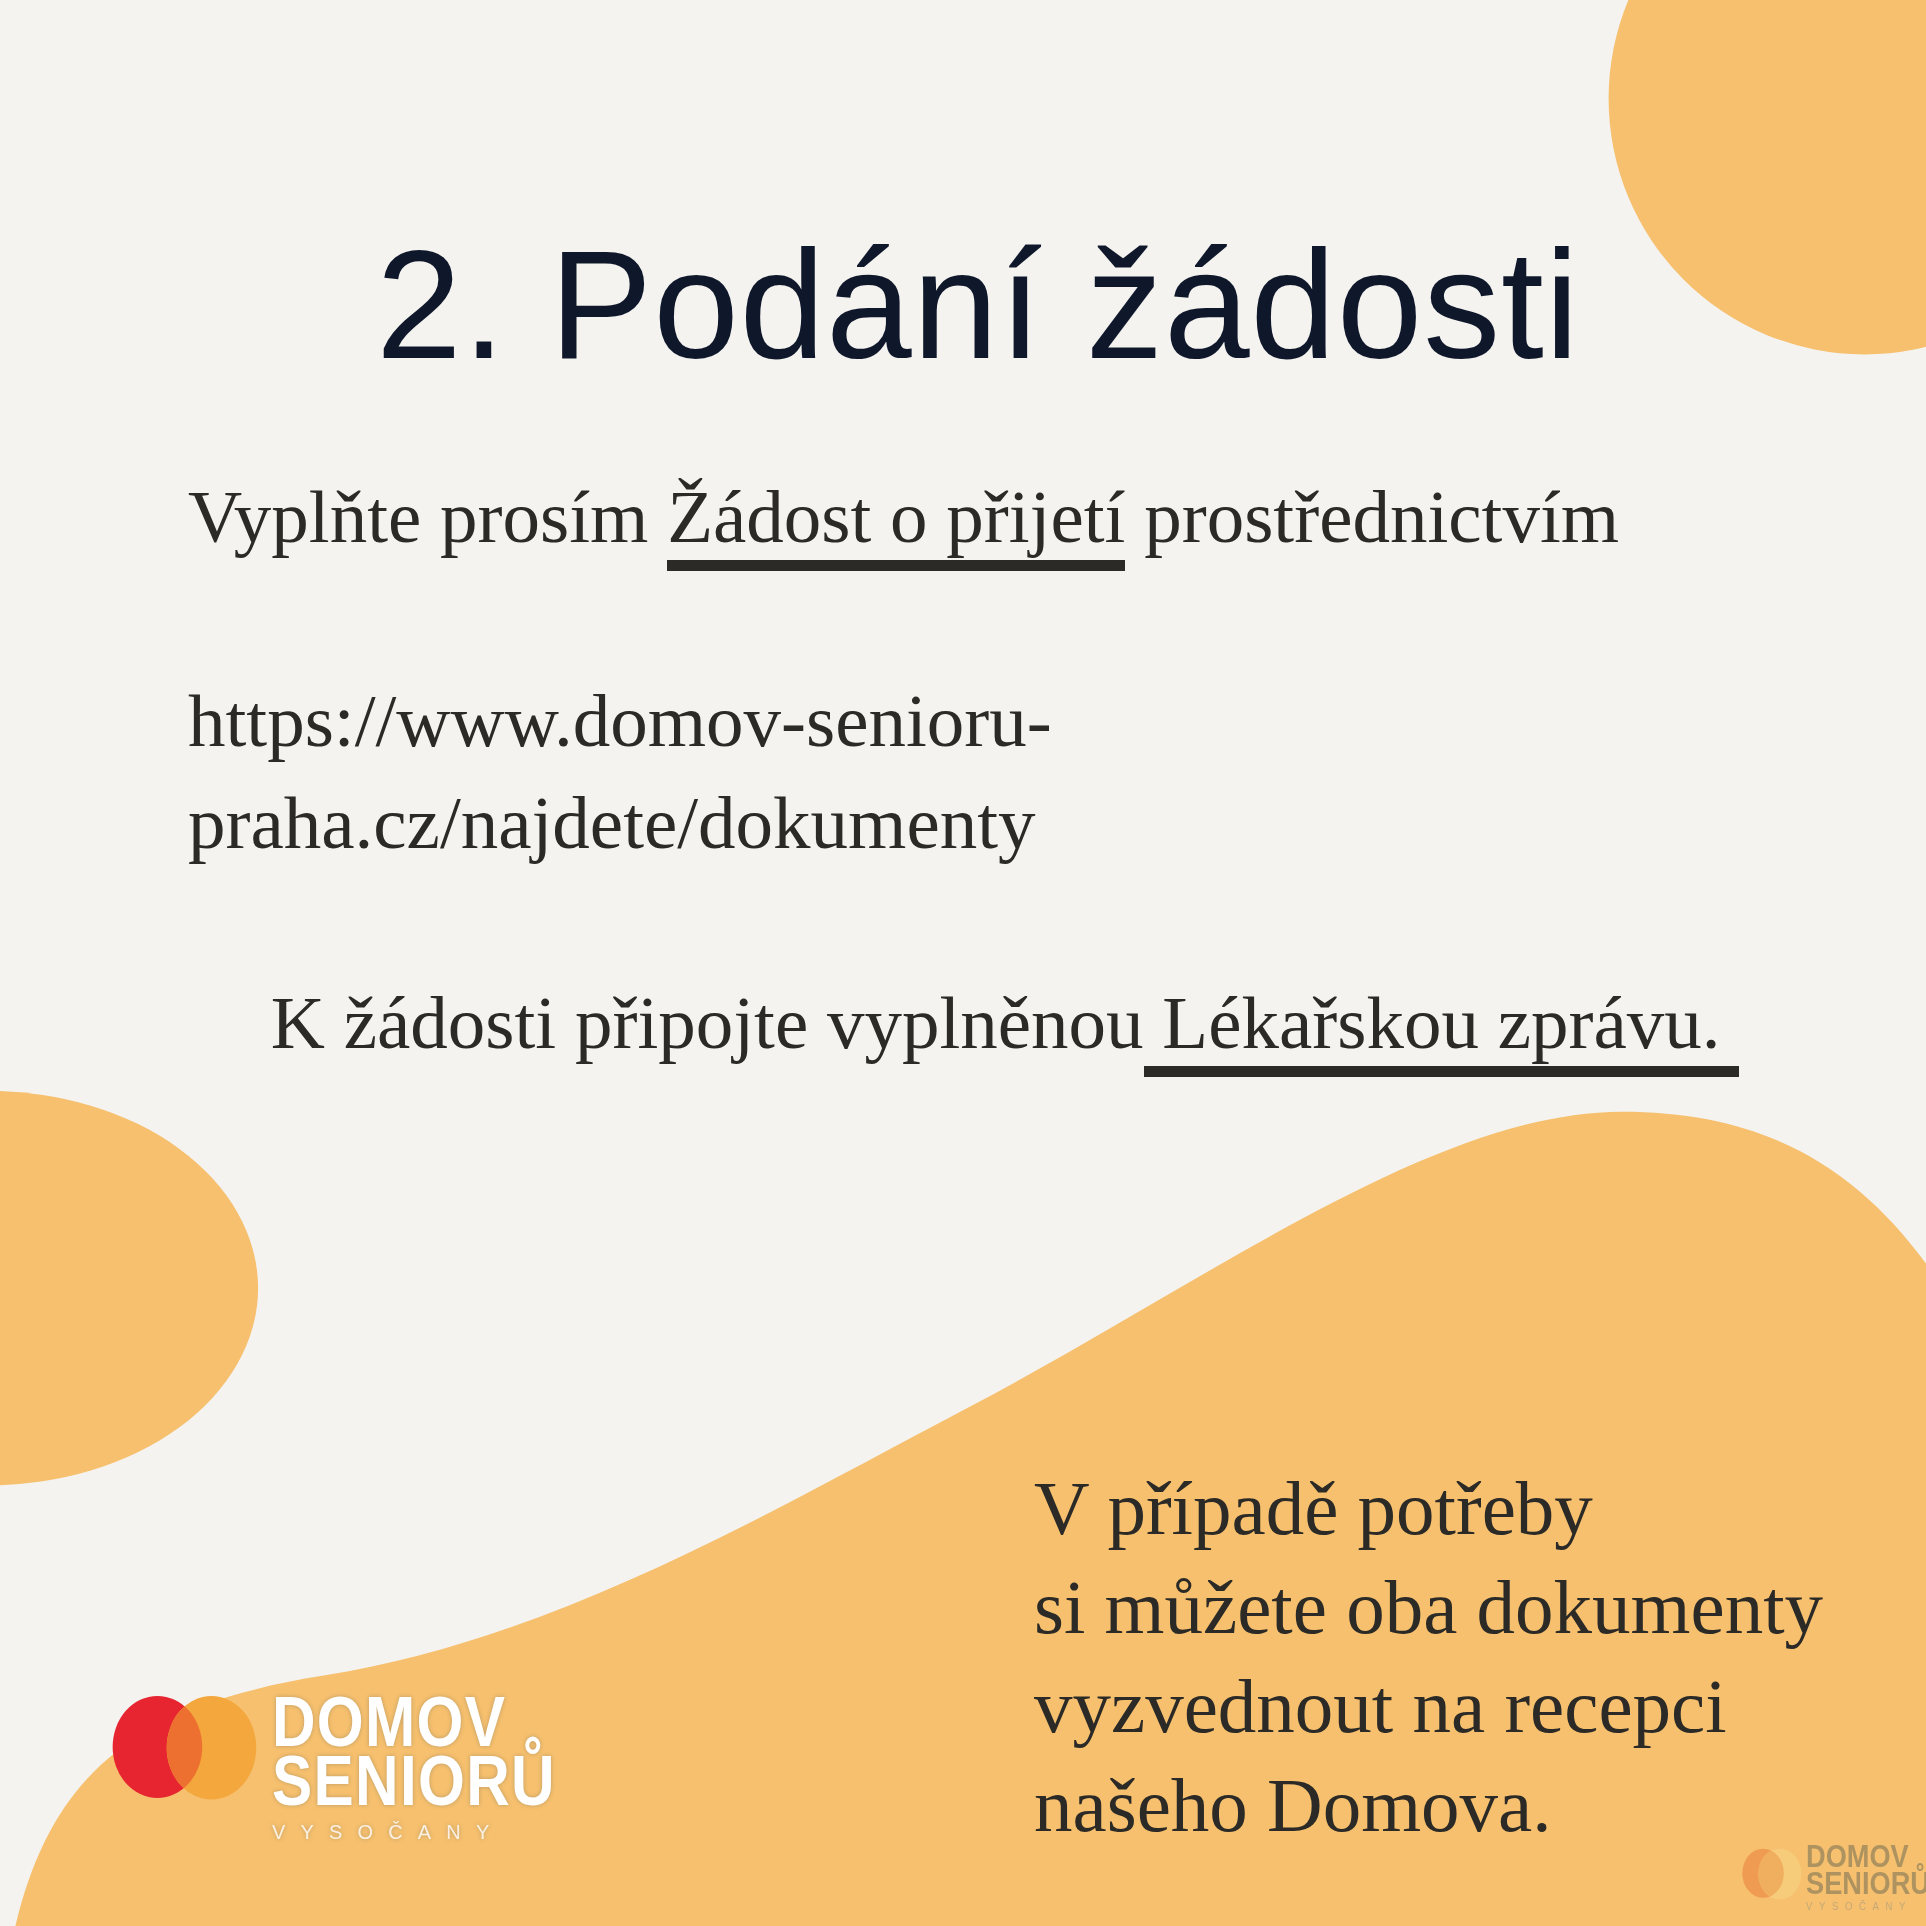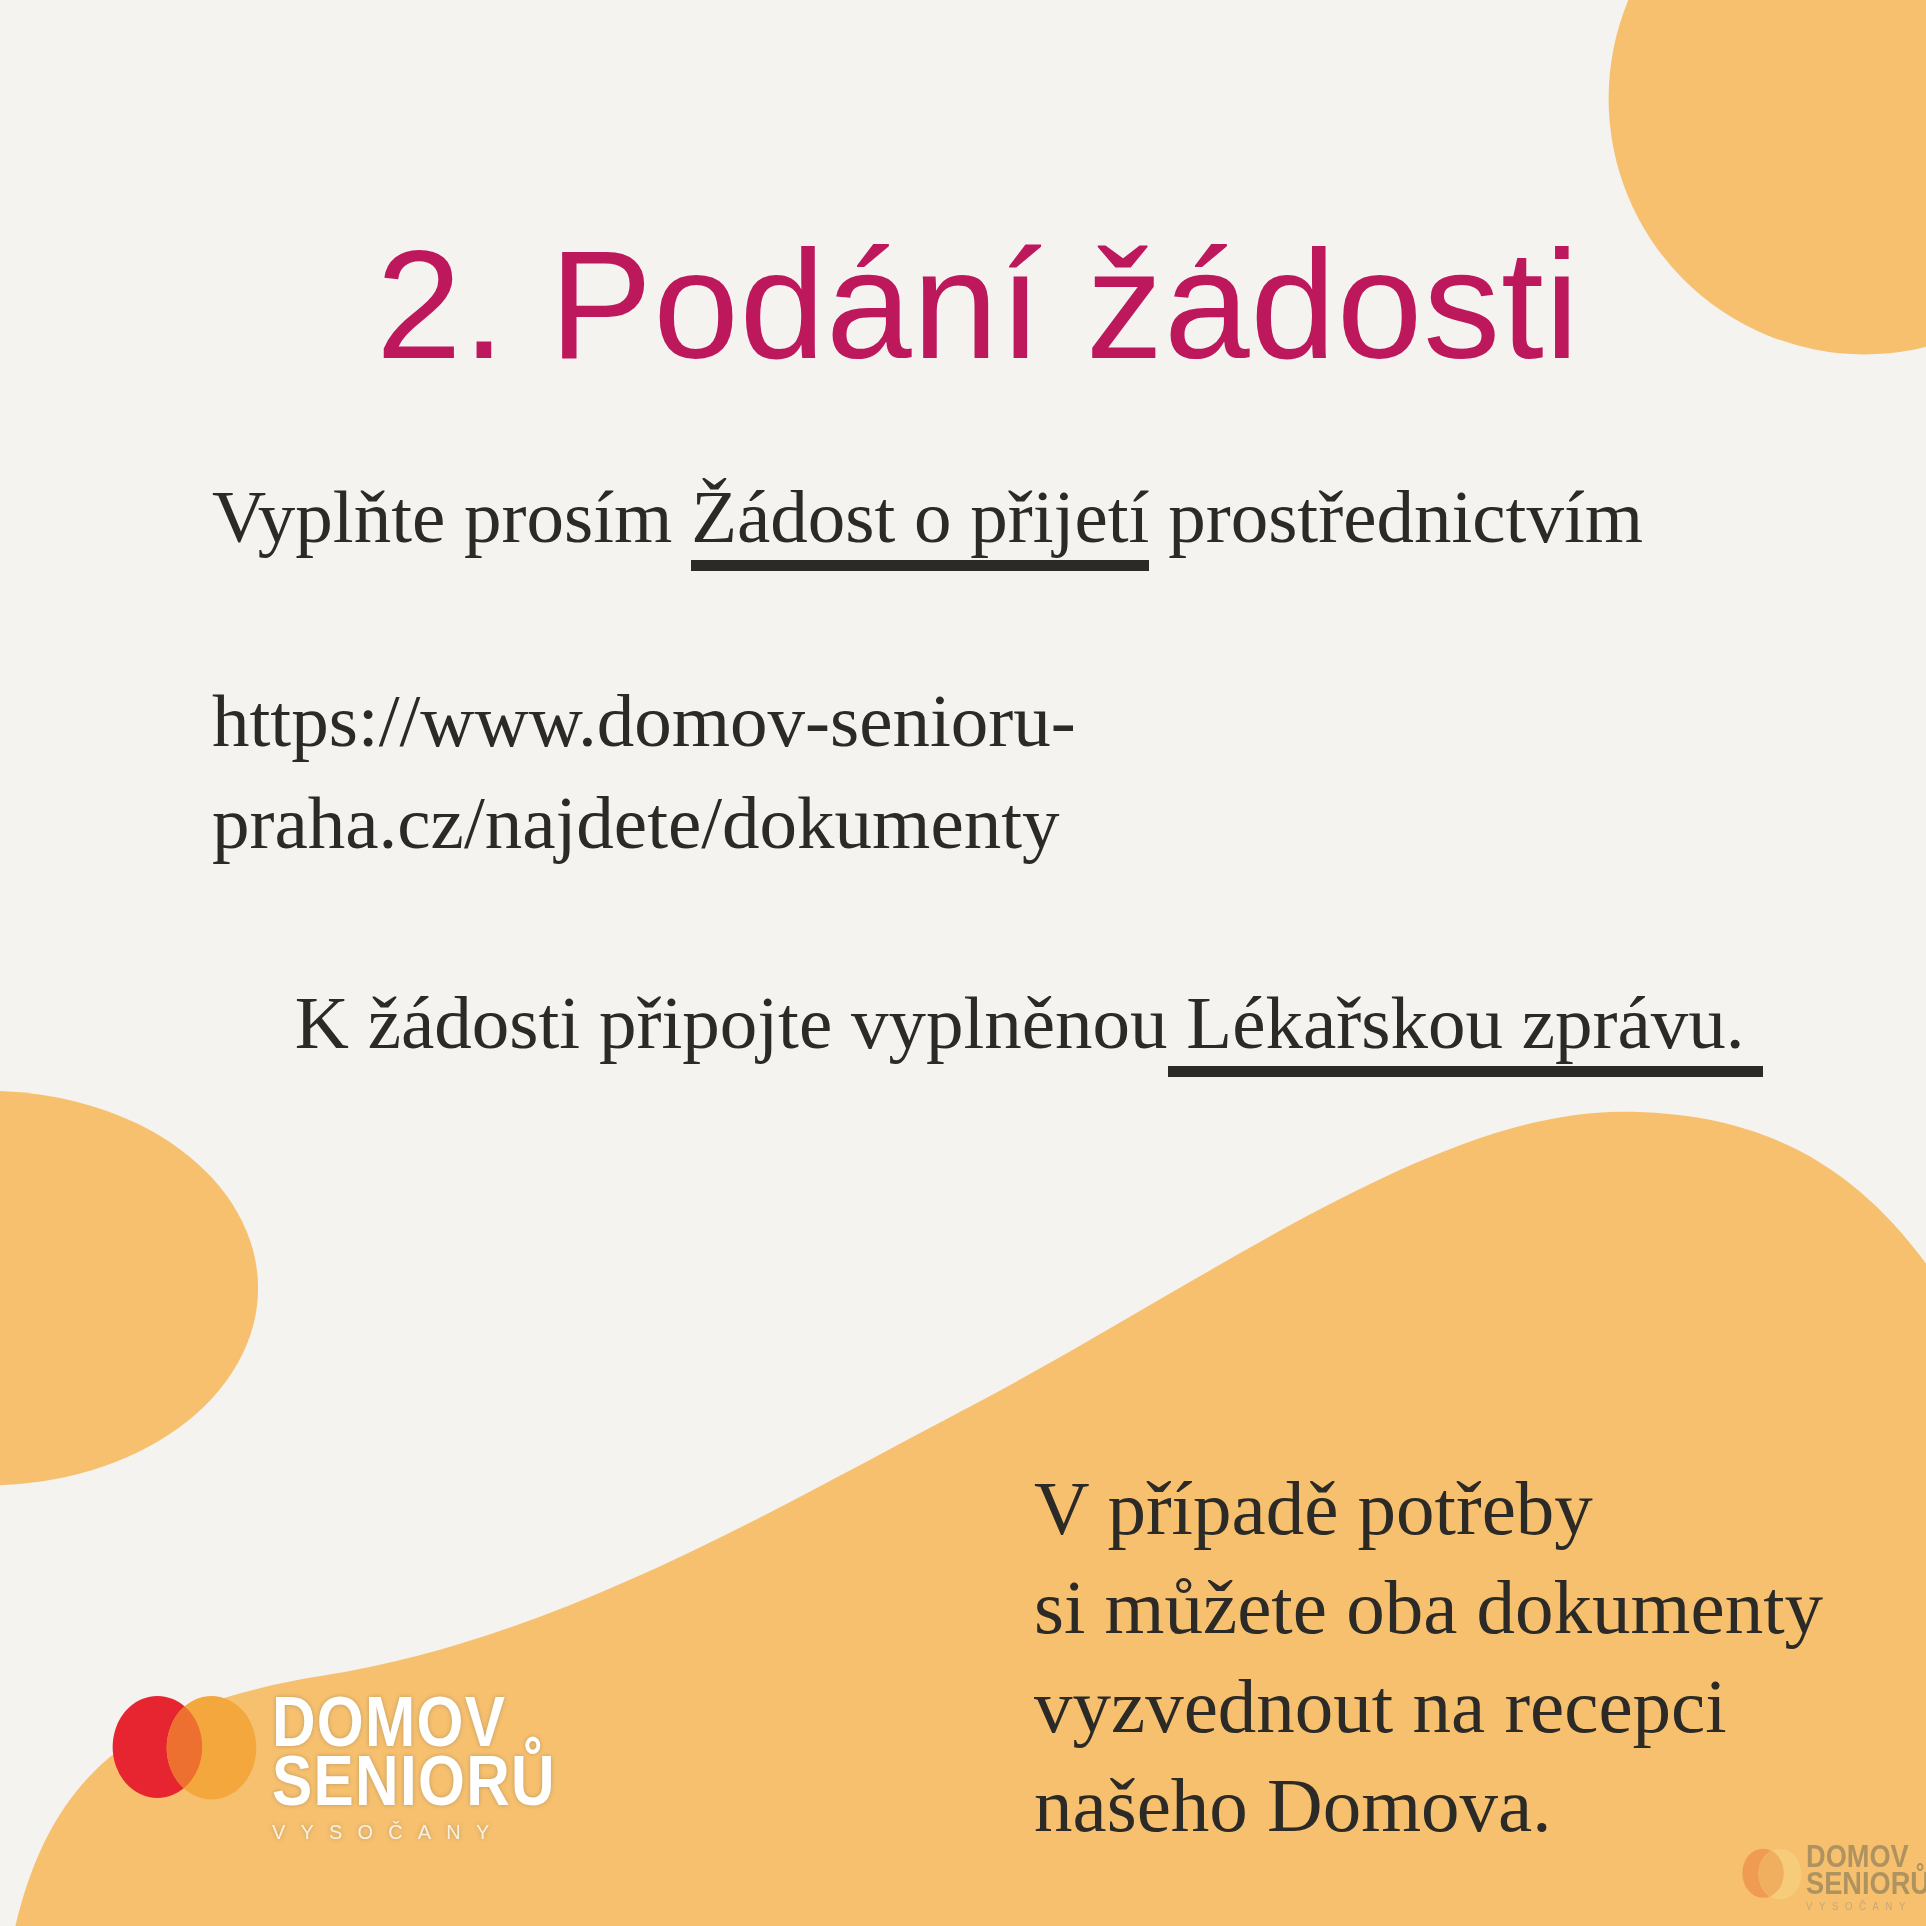--- a/index.html
+++ b/index.html
@@ -10,25 +10,25 @@
     overflow:hidden;
     font-family:"Liberation Serif","DejaVu Serif",serif;
     color:#2b2a27;
   }
   #bg{position:absolute;left:0;top:0;width:1926px;height:1926px;}
   
   .title{
     position:absolute;left:376px;top:228px;margin:0;
     font-family:"Liberation Sans","DejaVu Sans",sans-serif;
     font-weight:300;font-size:154px;line-height:1;
-    letter-spacing:0.8px;color:#be185d;white-space:nowrap;
+    letter-spacing:0.8px;color:#0f172a;white-space:nowrap;
   }
   
   .body{
-    position:absolute;left:212px;width:1634px;
+    position:absolute;left:188px;width:1634px;
     font-size:75px;line-height:102px;white-space:nowrap;
   }
   .p1{top:466px;}
   .p2{top:972px;text-align:center;}
   .ul{border-bottom:11.6px solid #2b2a27;padding-bottom:2.3px;}
   .keepspace{white-space:pre;}
   
   .note{
     position:absolute;left:1034px;top:1459px;
     font-size:77px;line-height:99px;white-space:nowrap;

